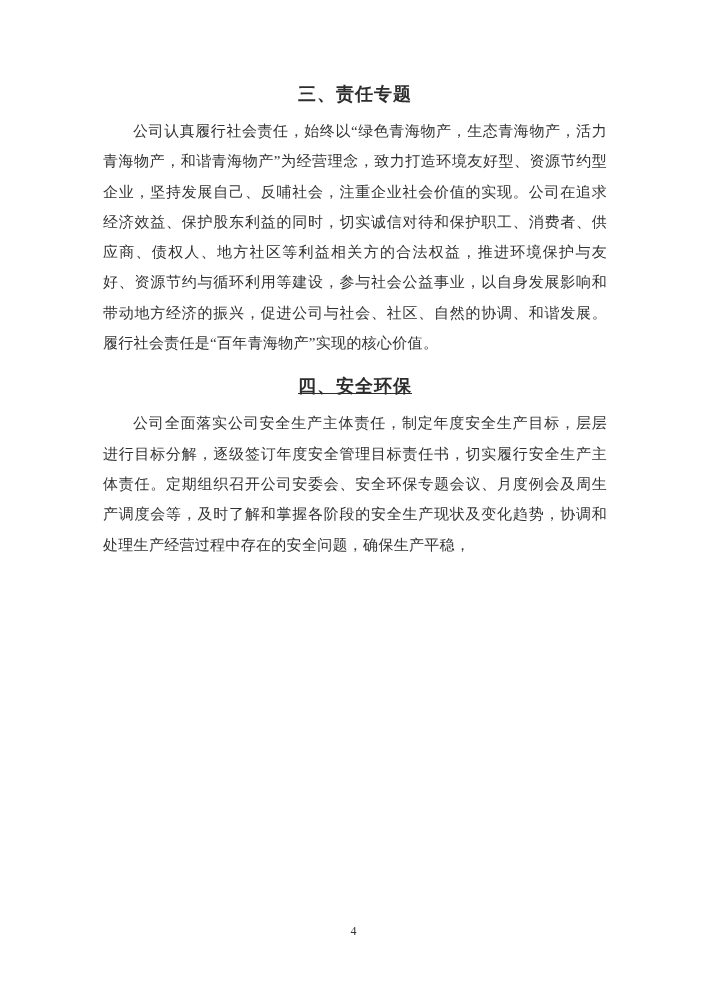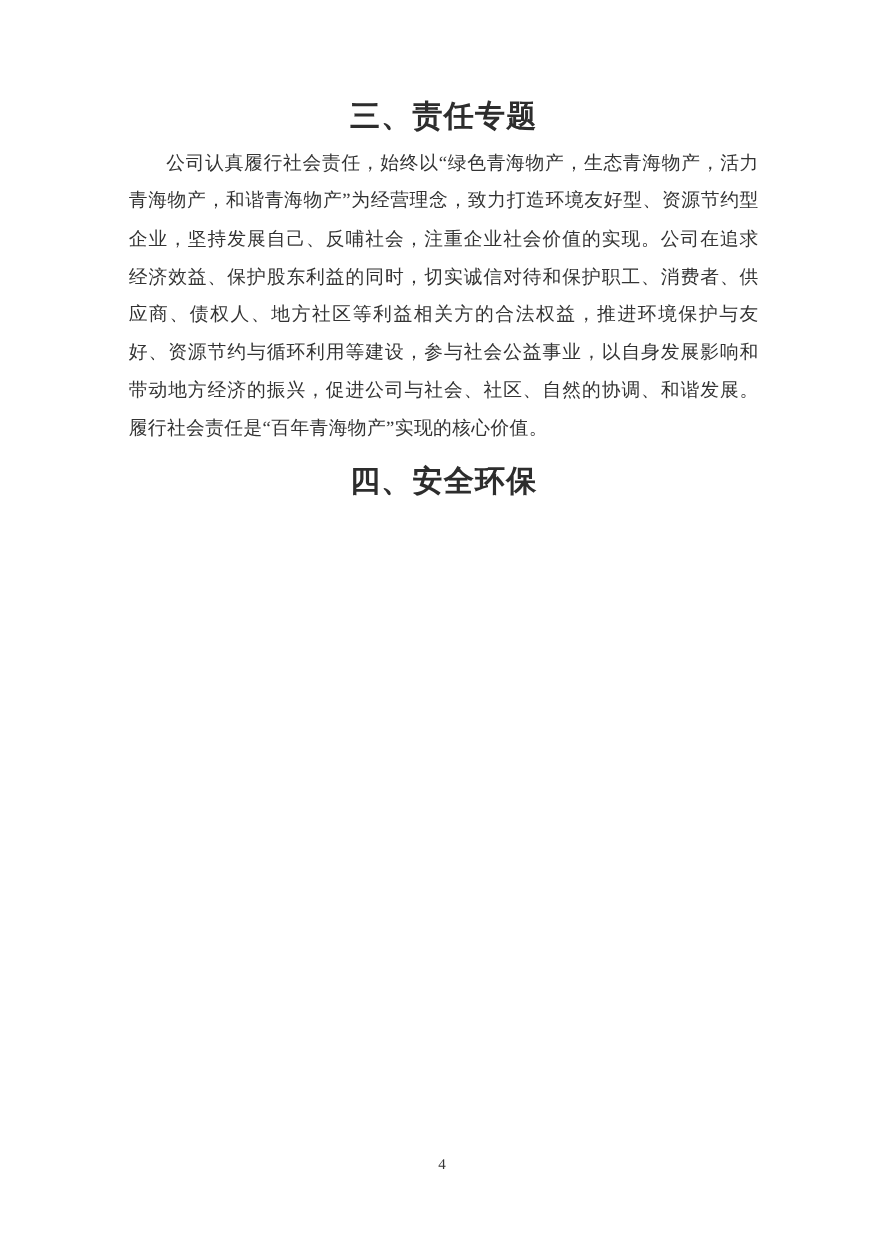--- a/index.html
+++ b/index.html
@@ -19,29 +19,30 @@
   }
   .content {
     position: absolute;
     top: 82px;
     left: 103px;
     width: 504px;
   }
   .section-heading {
     font-family: "Liberation Sans", "DejaVu Sans", sans-serif;
     font-weight: bold;
-    font-size: 24px;
+    font-size: 18px;
     line-height: 24px;
     color: #2d2d2d;
     text-align: center;
     margin: 0 0 10px 0;
     letter-spacing: 1px;
   }
   .section-heading.second {
     margin-top: 16px;
+    text-decoration: underline;
   }
   .body-para {
     font-size: 15px;
     line-height: 30.3px;
     letter-spacing: 0.3px;
     text-align: justify;
     text-justify: inter-ideograph;
     text-indent: 2em;
     margin: 0 0 10px 0;
     color: #333333;
@@ -62,19 +63,20 @@
 
 <div class="page">
   <div class="content">
 
     <h2 class="section-heading">三、责任专题</h2>
 
     <p class="body-para">公司认真履行社会责任，始终以“绿色青海物产，生态青海物产，活力青海物产，和谐青海物产”为经营理念，致力打造环境友好型、资源节约型企业，坚持发展自己、反哺社会，注重企业社会价值的实现。公司在追求经济效益、保护股东利益的同时，切实诚信对待和保护职工、消费者、供应商、债权人、地方社区等利益相关方的合法权益，推进环境保护与友好、资源节约与循环利用等建设，参与社会公益事业，以自身发展影响和带动地方经济的振兴，促进公司与社会、社区、自然的协调、和谐发展。履行社会责任是“百年青海物产”实现的核心价值。</p>
 
     <h2 class="section-heading second">四、安全环保</h2>
 
+    <p class="body-para">公司全面落实公司安全生产主体责任，制定年度安全生产目标，层层进行目标分解，逐级签订年度安全管理目标责任书，切实履行安全生产主体责任。定期组织召开公司安委会、安全环保专题会议、月度例会及周生产调度会等，及时了解和掌握各阶段的安全生产现状及变化趋势，协调和处理生产经营过程中存在的安全问题，确保生产平稳，</p>
 
 
 
   </div>
 
   <div class="page-number">4</div>
 </div>
 
 </body></html>

